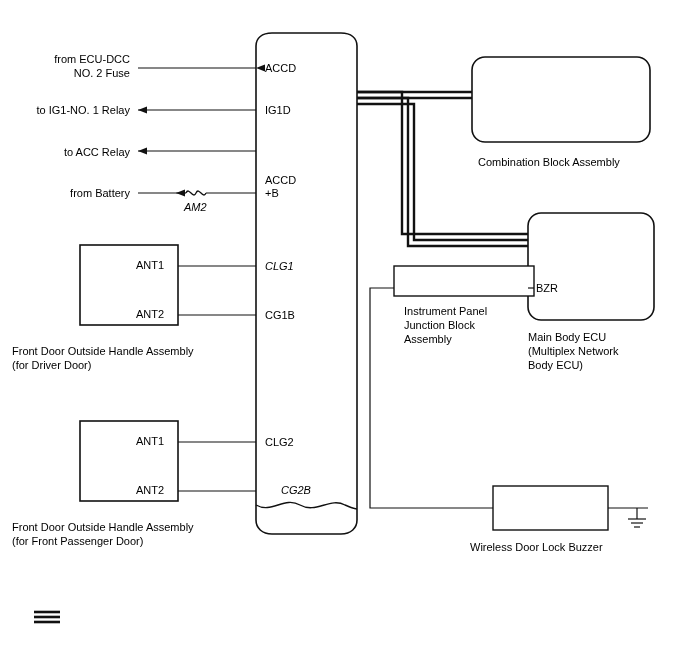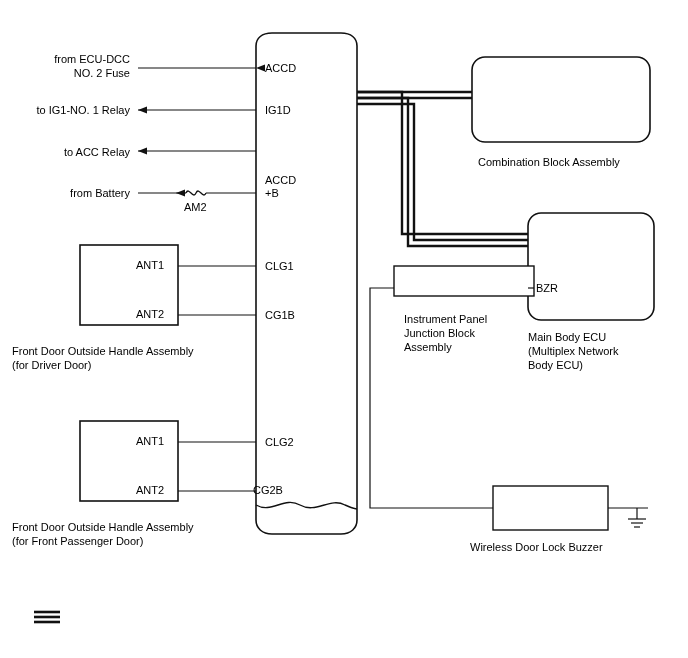--- a/index.html
+++ b/index.html
@@ -128,45 +128,45 @@
 
   <div class="lbl right" style="left:10px; top:52px; width:120px;">from ECU-DCC
 NO. 2 Fuse</div>
 
   <div class="lbl right" style="left:10px; top:103px; width:120px;">to IG1-NO. 1 Relay</div>
 
   <div class="lbl right" style="left:10px; top:145px; width:120px;">to ACC Relay</div>
 
   <div class="lbl right" style="left:10px; top:186px; width:120px;">from Battery</div>
 
-  <div class="lbl" style="left:184px; top:200px;">AM2</div>
+  <div class="lbl" style="left:184px; top:200px;font-style:italic;">AM2</div>
 
   <div class="pin" style="left:265px; top:62px;">ACCD</div>
   <div class="pin" style="left:265px; top:104px;">IG1D</div>
   <div class="pin" style="left:265px; top:146px;margin-top:28px;">ACCD</div>
   <div class="pin" style="left:265px; top:187px;">+B</div>
-  <div class="pin" style="left:265px; top:260px;">CLG1</div>
+  <div class="pin" style="left:265px; top:260px;font-style:italic;">CLG1</div>
   <div class="pin" style="left:265px; top:309px;">CG1B</div>
   <div class="pin" style="left:265px; top:436px;">CLG2</div>
-  <div class="pin" style="left:253px; top:484px;">CG2B</div>
+  <div class="pin" style="left:281px; top:484px;font-style:italic;">CG2B</div>
 
   <div class="pin" style="left:136px; top:259px;">ANT1</div>
   <div class="pin" style="left:136px; top:308px;">ANT2</div>
   <div class="lbl" style="left:12px; top:344px; width:230px;">Front Door Outside Handle Assembly
 (for Driver Door)</div>
 
   <div class="pin" style="left:136px; top:435px;">ANT1</div>
   <div class="pin" style="left:136px; top:484px;">ANT2</div>
   <div class="lbl" style="left:12px; top:520px; width:240px;">Front Door Outside Handle Assembly
 (for Front Passenger Door)</div>
 
 
   <div class="lbl" style="left:478px; top:155px; width:200px;">Combination Block Assembly</div>
 
-  <div class="lbl" style="left:404px; top:312px; width:120px;">Instrument Panel
+  <div class="lbl" style="left:404px; top:304px; width:120px;">Instrument Panel
 Junction Block
 Assembly</div>
 
   <div class="pin" style="left:536px; top:282px;">BZR</div>
 
   <div class="lbl" style="left:470px; top:540px; width:180px;">Wireless Door Lock Buzzer</div>
 
   <div class="lbl" style="left:528px; top:330px; width:150px;">Main Body ECU
 (Multiplex Network
 Body ECU)</div>

